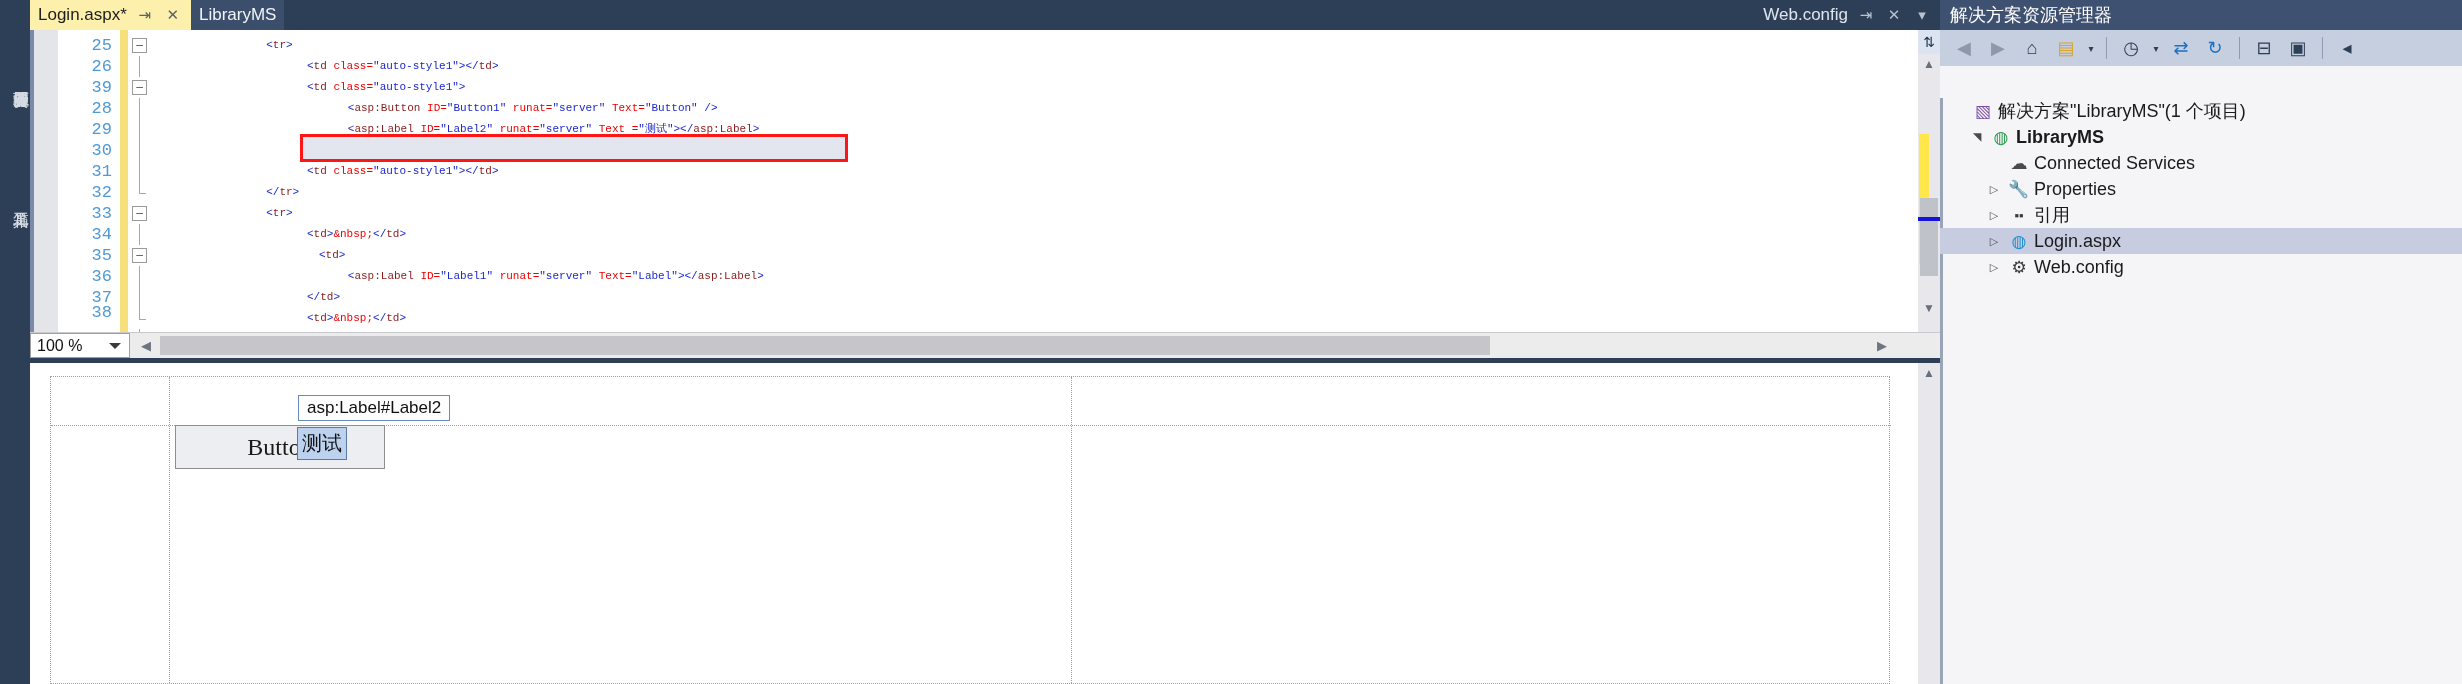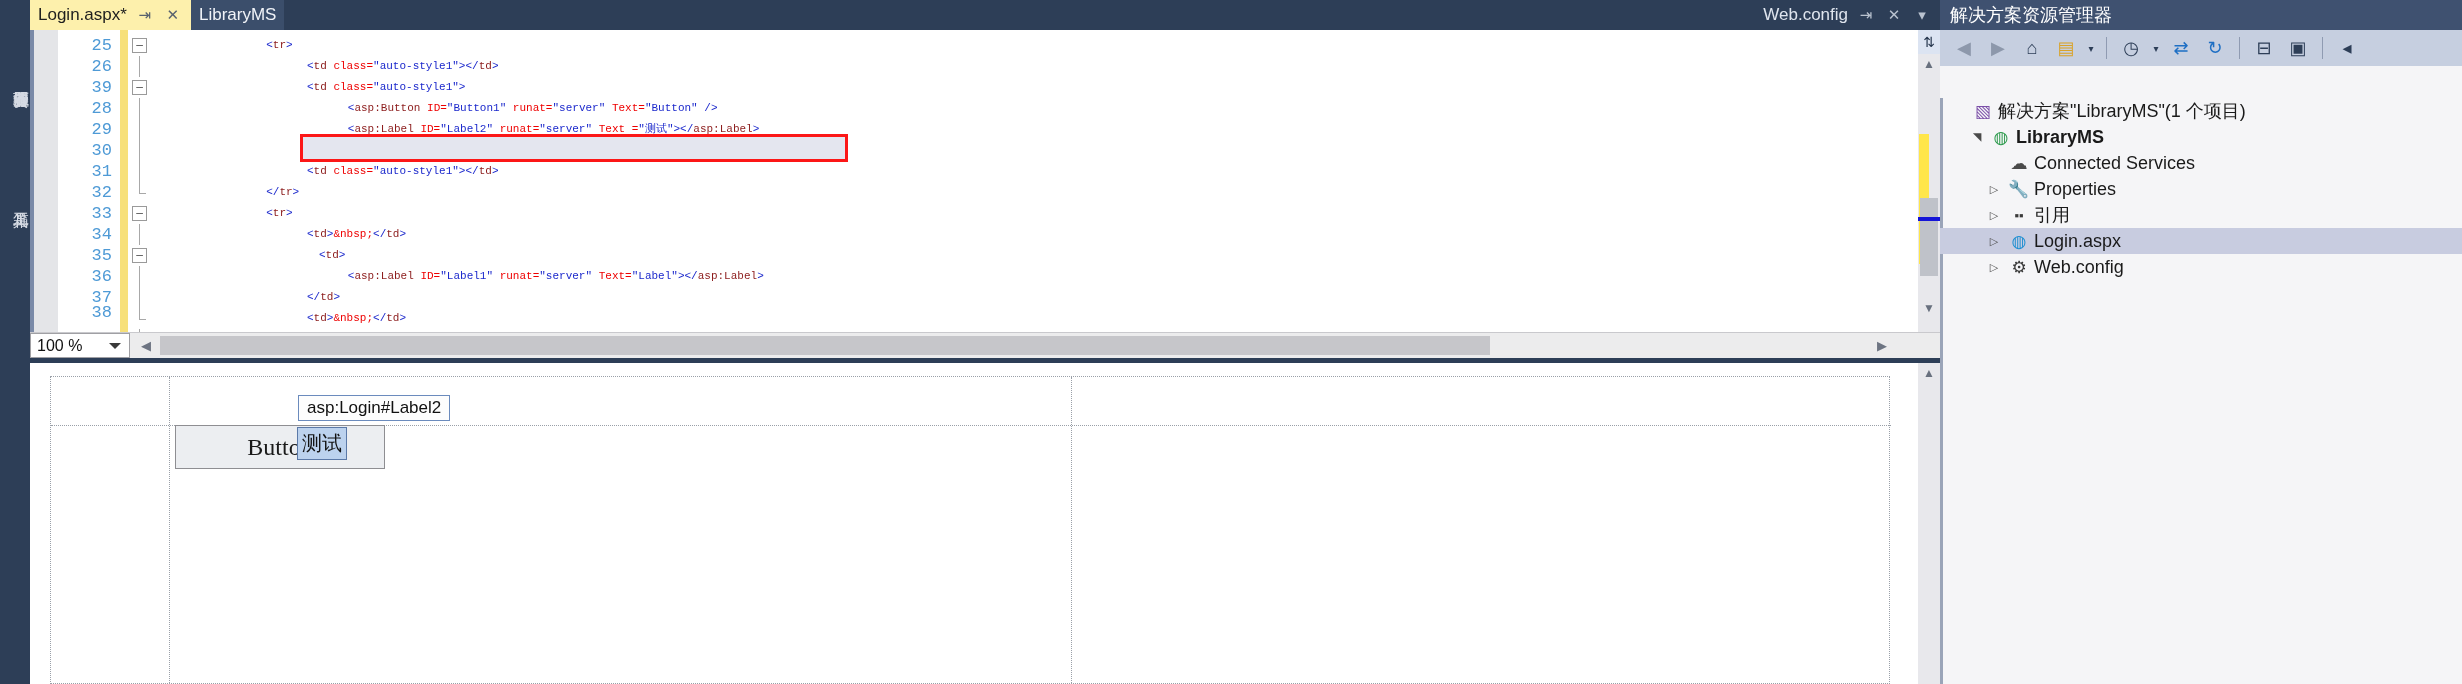--- a/index.html
+++ b/index.html
@@ -273,21 +273,21 @@
       <div class="dcell-v" style="left:118px"></div>
       <div class="dcell-v" style="left:1020px"></div>
     </div>
     <div class="dbtn">
       <span>Button</span>
     </div>
     <div class="dlabel">
       <span>测试</span>
     </div>
     <div class="dtip">
-      <span>asp:Login#Label2</span>
+      <span>asp:Label#Label2</span>
     </div>
     <div class="dvscroll">
       <div class="arrowup" style="top:0">▲</div>
     </div>
   </div>
 
   <div class="sln">
     <div class="sln-title">
       <span>解决方案资源管理器</span>
     </div>

